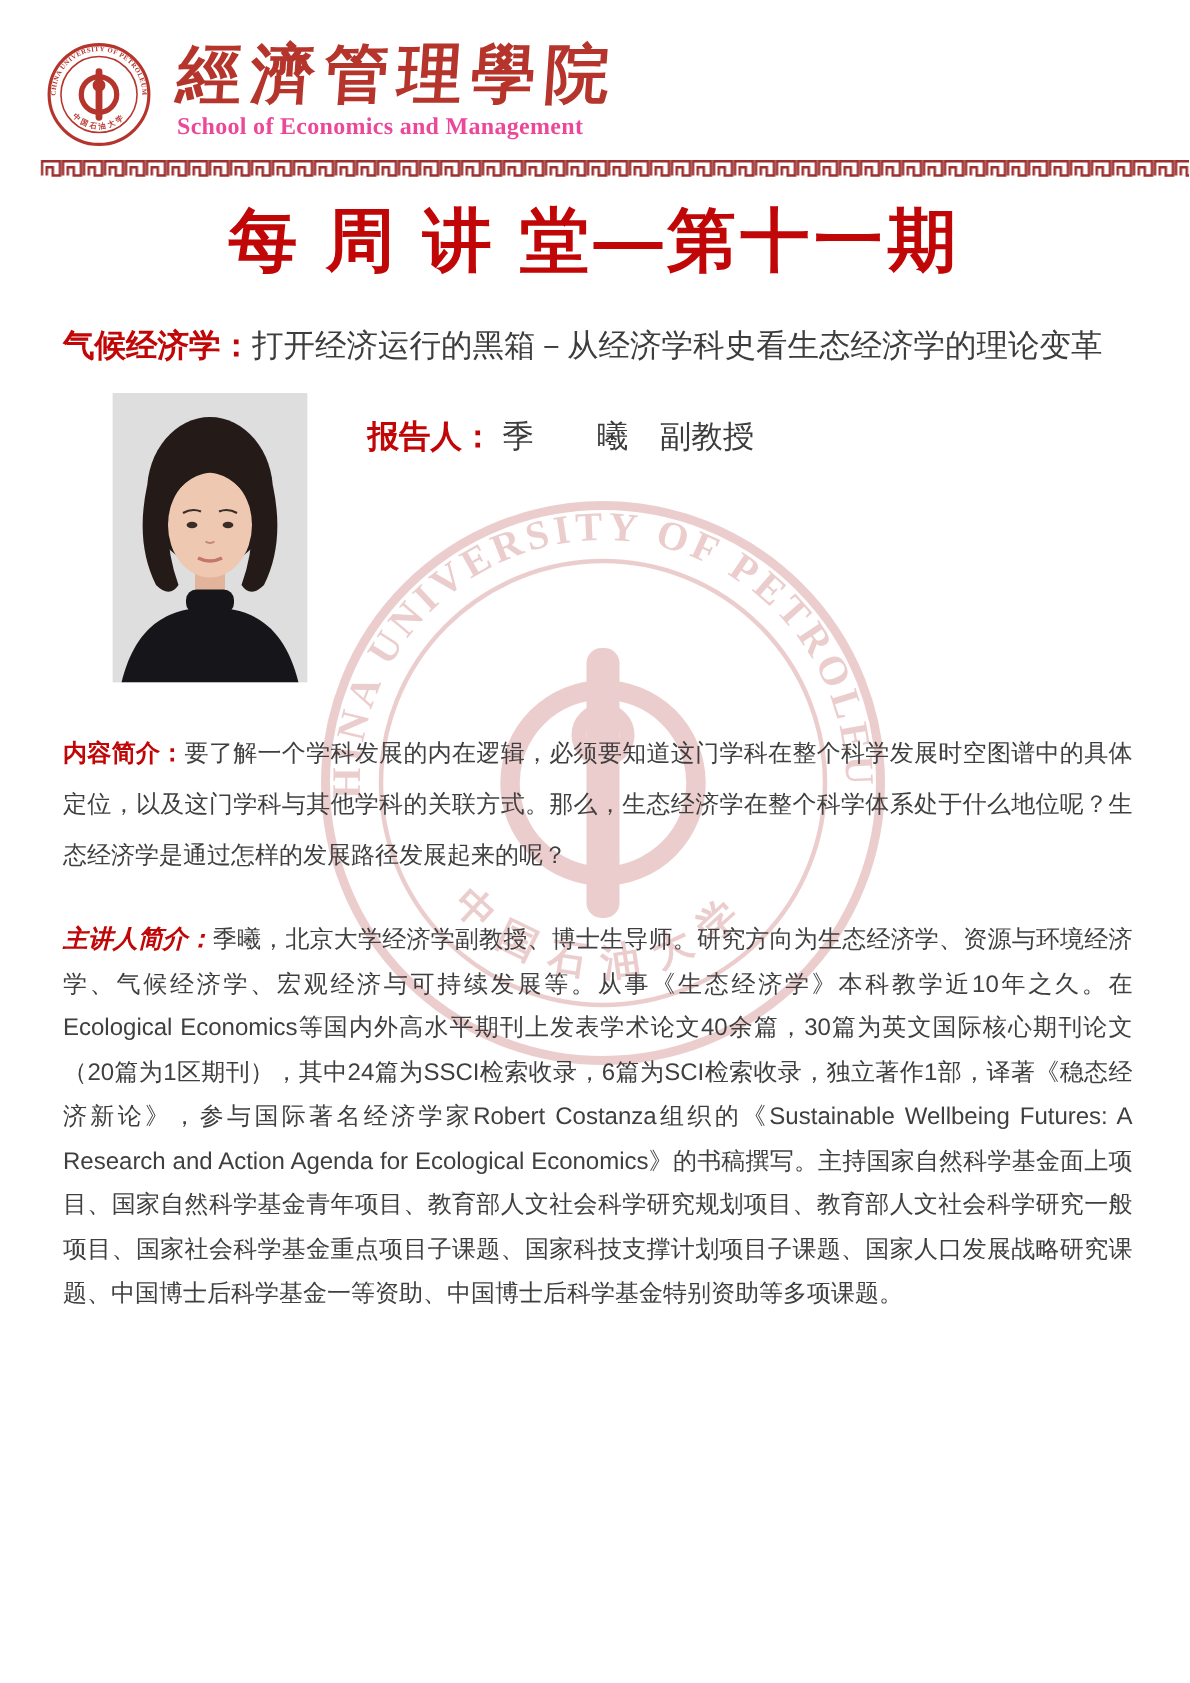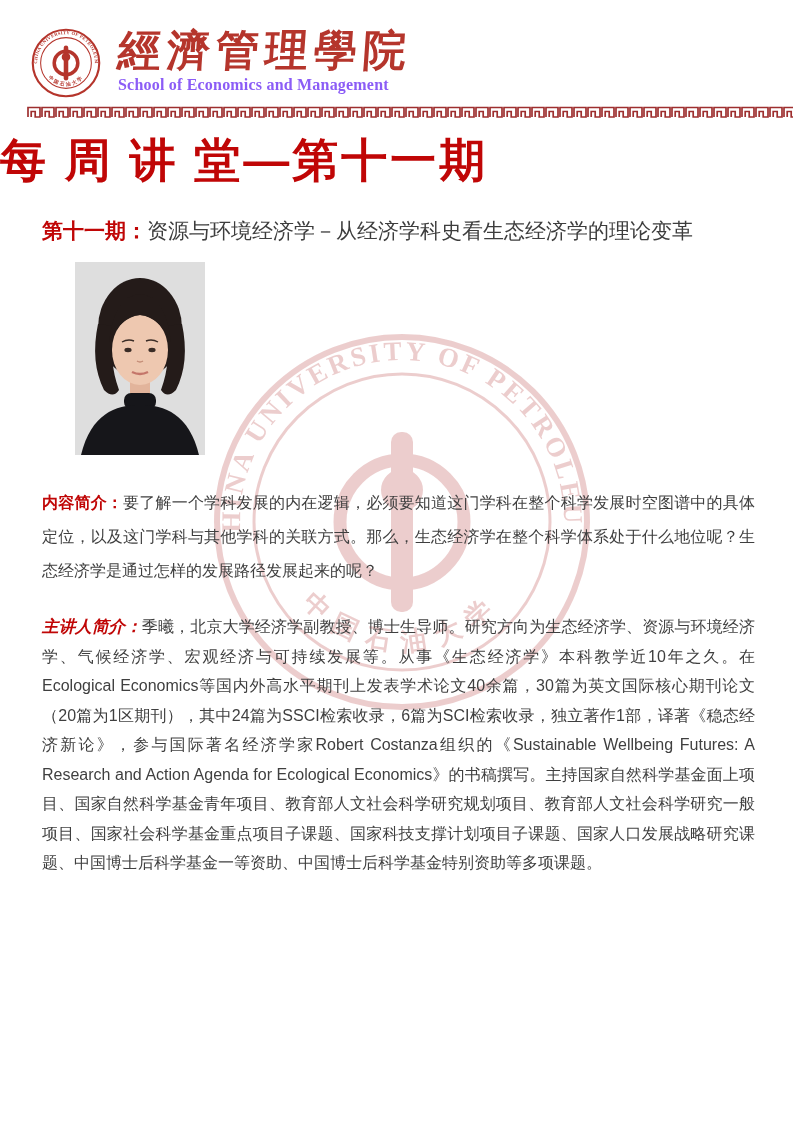--- a/index.html
+++ b/index.html
@@ -27,32 +27,32 @@
   .header { display: flex; align-items: flex-start; padding: 28px 0 0 30px; height: 98px; }
   .logo-seal { width: 72px; height: 70px; flex: 0 0 auto; }
   .header-text { margin-left: 16px; }
   .school-zh {
     font-size: 43px; line-height: 46px; font-weight: bold;
     color: #b5352c; letter-spacing: 6px;
     font-family: "Liberation Serif", "DejaVu Serif", serif;
     transform: skewX(-4deg);
   }
   .school-en {
-    font-size: 16px; font-weight: bold; color: #8b5cf6;
+    font-size: 16px; font-weight: bold; color: #ec4899;
     font-family: "Liberation Serif", "DejaVu Serif", serif;
     margin-top: 2px; letter-spacing: 0.2px;
   }
 
   
   .border-pattern { display: block; margin: 8px 0 0 27px; width: 766px; height: 12px; }
 
   
   .main-title {
     margin-top: 16px;
-    text-align: left;
+    text-align: center;
     font-size: 46px; line-height: 52px;
     font-weight: bold; color: #c00606;
     letter-spacing: 3px;
   }
 
   
   .topic-row { margin: 30px 38px 0 42px; font-size: 21px; line-height: 30px; }
   .red-label { color: #c00606; font-weight: bold; }
   .topic-text { color: #3d3d3d; }
 
@@ -133,21 +133,21 @@
         <pattern id="meander" width="14" height="12" patternUnits="userSpaceOnUse">
           <path d="M1,11 V1.5 H13 V11 H8.2 V5.5 H4.2 V11" fill="none" stroke="#9e2f2f" stroke-width="1.7"></path>
         </pattern>
       </defs>
       <rect width="766" height="12" fill="url(#meander)"></rect>
     </svg>
 
     <h1 class="main-title">每 周 讲 堂—第十一期</h1>
 
     <div class="topic-row">
-      <span class="red-label">第十一期：</span><span class="topic-text">资源与环境经济学－从经济学科史看生态经济学的理论变革</span>
+      <span class="red-label">气候经济学：</span><span class="topic-text">打开经济运行的黑箱－从经济学科史看生态经济学的理论变革</span>
     </div>
 
     <div class="info-section">
       <svg class="speaker-photo" viewBox="0 0 130 193" xmlns="http://www.w3.org/2000/svg" aria-hidden="true">
         <rect width="130" height="193" fill="#d9d9d9"></rect>
         <rect width="130" height="193" fill="#e3e3e3" opacity="0.5"></rect>
 
         <ellipse cx="65" cy="66" rx="42" ry="50" fill="#241b19"></ellipse>
         <path d="M23,62 Q15,100 29,128 Q38,137 44,128 Q33,98 39,64 Z" fill="#241b19"></path>
         <path d="M107,62 Q115,100 101,128 Q92,137 86,128 Q97,98 91,64 Z" fill="#241b19"></path>
@@ -163,20 +163,24 @@
         <path d="M47,80 q6,-3.5 12,-1" stroke="#3a2c26" stroke-width="1.4" fill="none"></path>
         <path d="M71,79 q6,-2.5 12,1" stroke="#3a2c26" stroke-width="1.4" fill="none"></path>
         <path d="M62,99 q3,2 6,0" stroke="#c28a74" stroke-width="1.4" fill="none"></path>
         <path d="M57,110 q8,4 16,0" stroke="#c4766a" stroke-width="2.4" fill="none"></path>
 
         <rect x="49" y="131" width="32" height="16" rx="7" fill="#16161a"></rect>
         <path d="M6,193 C16,152 40,143 65,143 C90,143 114,152 124,193 Z" fill="#16161a"></path>
       </svg>
 
       <div class="details">
+        <div class="detail-row">
+          <span class="red-label">报告人：</span>
+          <span class="detail-value">季　　曦　副教授</span>
+        </div>
       </div>
     </div>
 
     <div class="abstract">
       <p><span class="red-label">内容简介：</span><span>要了解一个学科发展的内在逻辑，必须要知道这门学科在整个科学发展时空图谱中的具体定位，以及这门学科与其他学科的关联方式。那么，生态经济学在整个科学体系处于什么地位呢？生态经济学是通过怎样的发展路径发展起来的呢？</span></p>
     </div>
 
     <div class="bio">
       <p><span class="red-label">主讲人简介：</span><span>季曦，北京大学经济学副教授、博士生导师。研究方向为生态经济学、资源与环境经济学、气候经济学、宏观经济与可持续发展等。从事《生态经济学》本科教学近10年之久。在Ecological Economics等国内外高水平期刊上发表学术论文40余篇，30篇为英文国际核心期刊论文（20篇为1区期刊），其中24篇为SSCI检索收录，6篇为SCI检索收录，独立著作1部，译著《稳态经济新论》，参与国际著名经济学家Robert Costanza组织的《Sustainable Wellbeing Futures: A Research and Action Agenda for Ecological Economics》的书稿撰写。主持国家自然科学基金面上项目、国家自然科学基金青年项目、教育部人文社会科学研究规划项目、教育部人文社会科学研究一般项目、国家社会科学基金重点项目子课题、国家科技支撑计划项目子课题、国家人口发展战略研究课题、中国博士后科学基金一等资助、中国博士后科学基金特别资助等多项课题。</span></p>
     </div>

